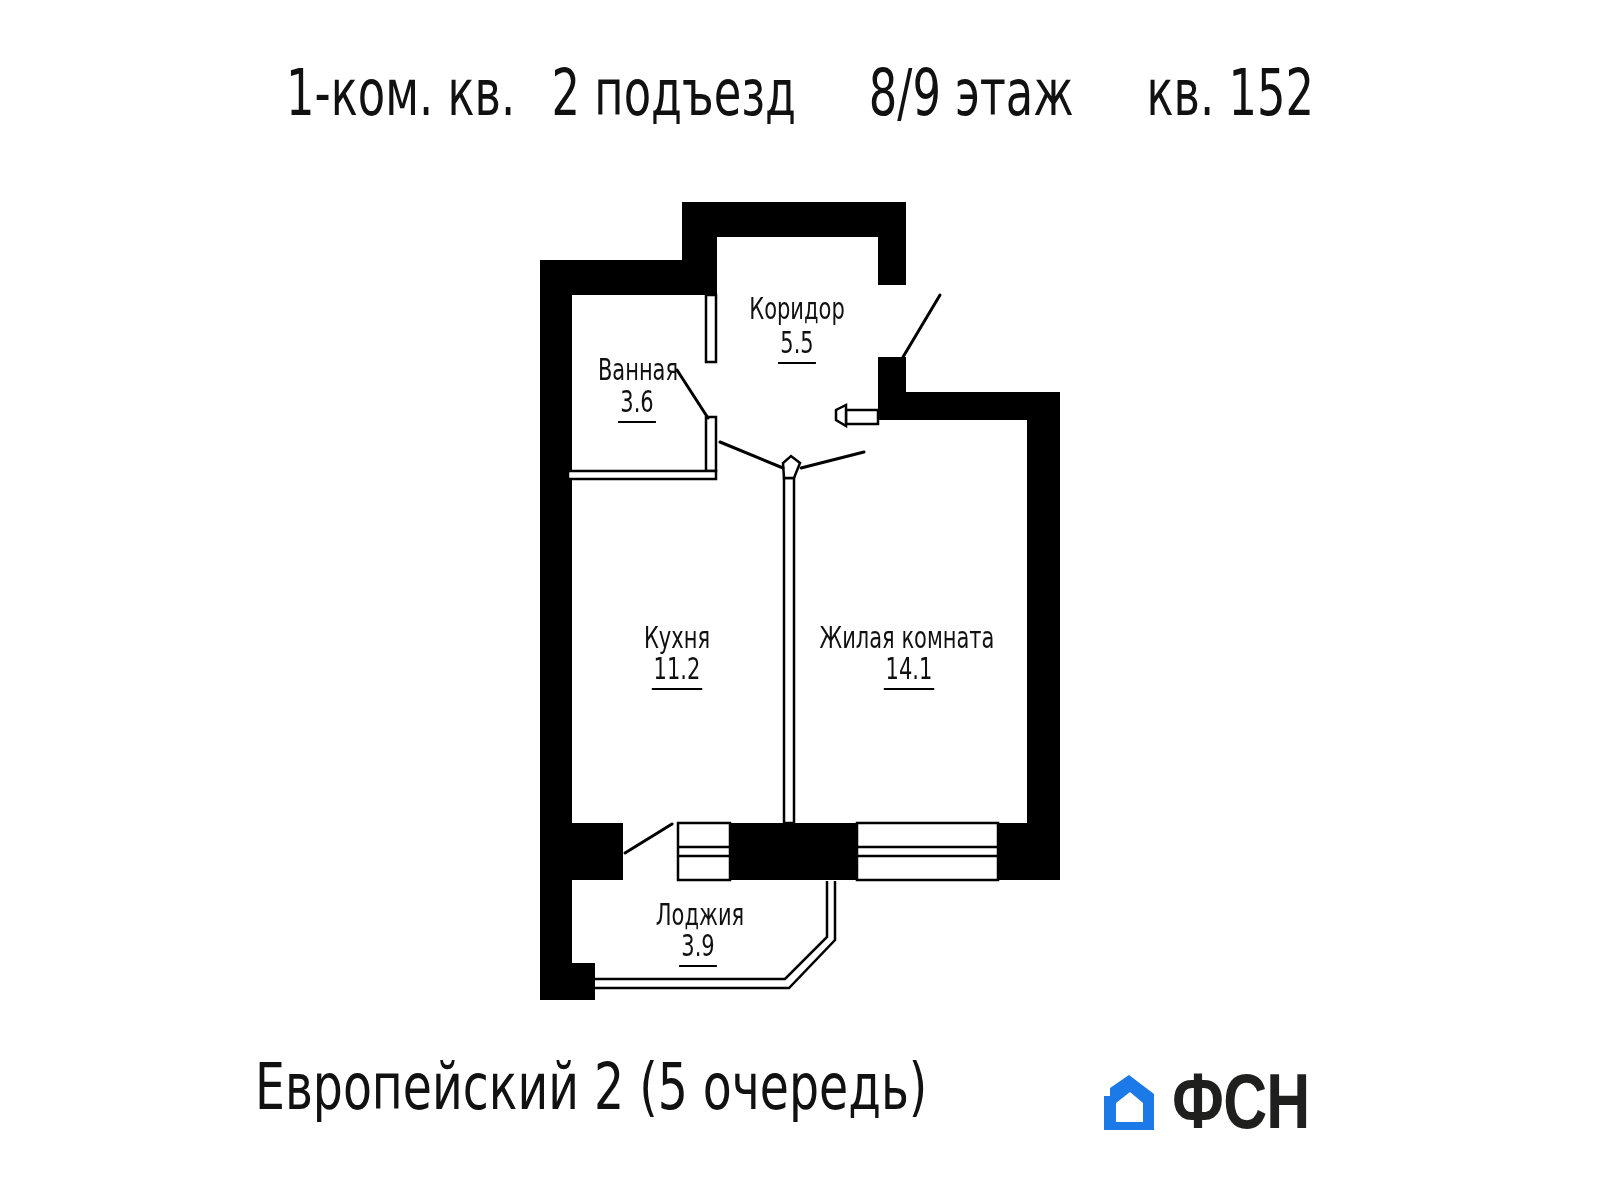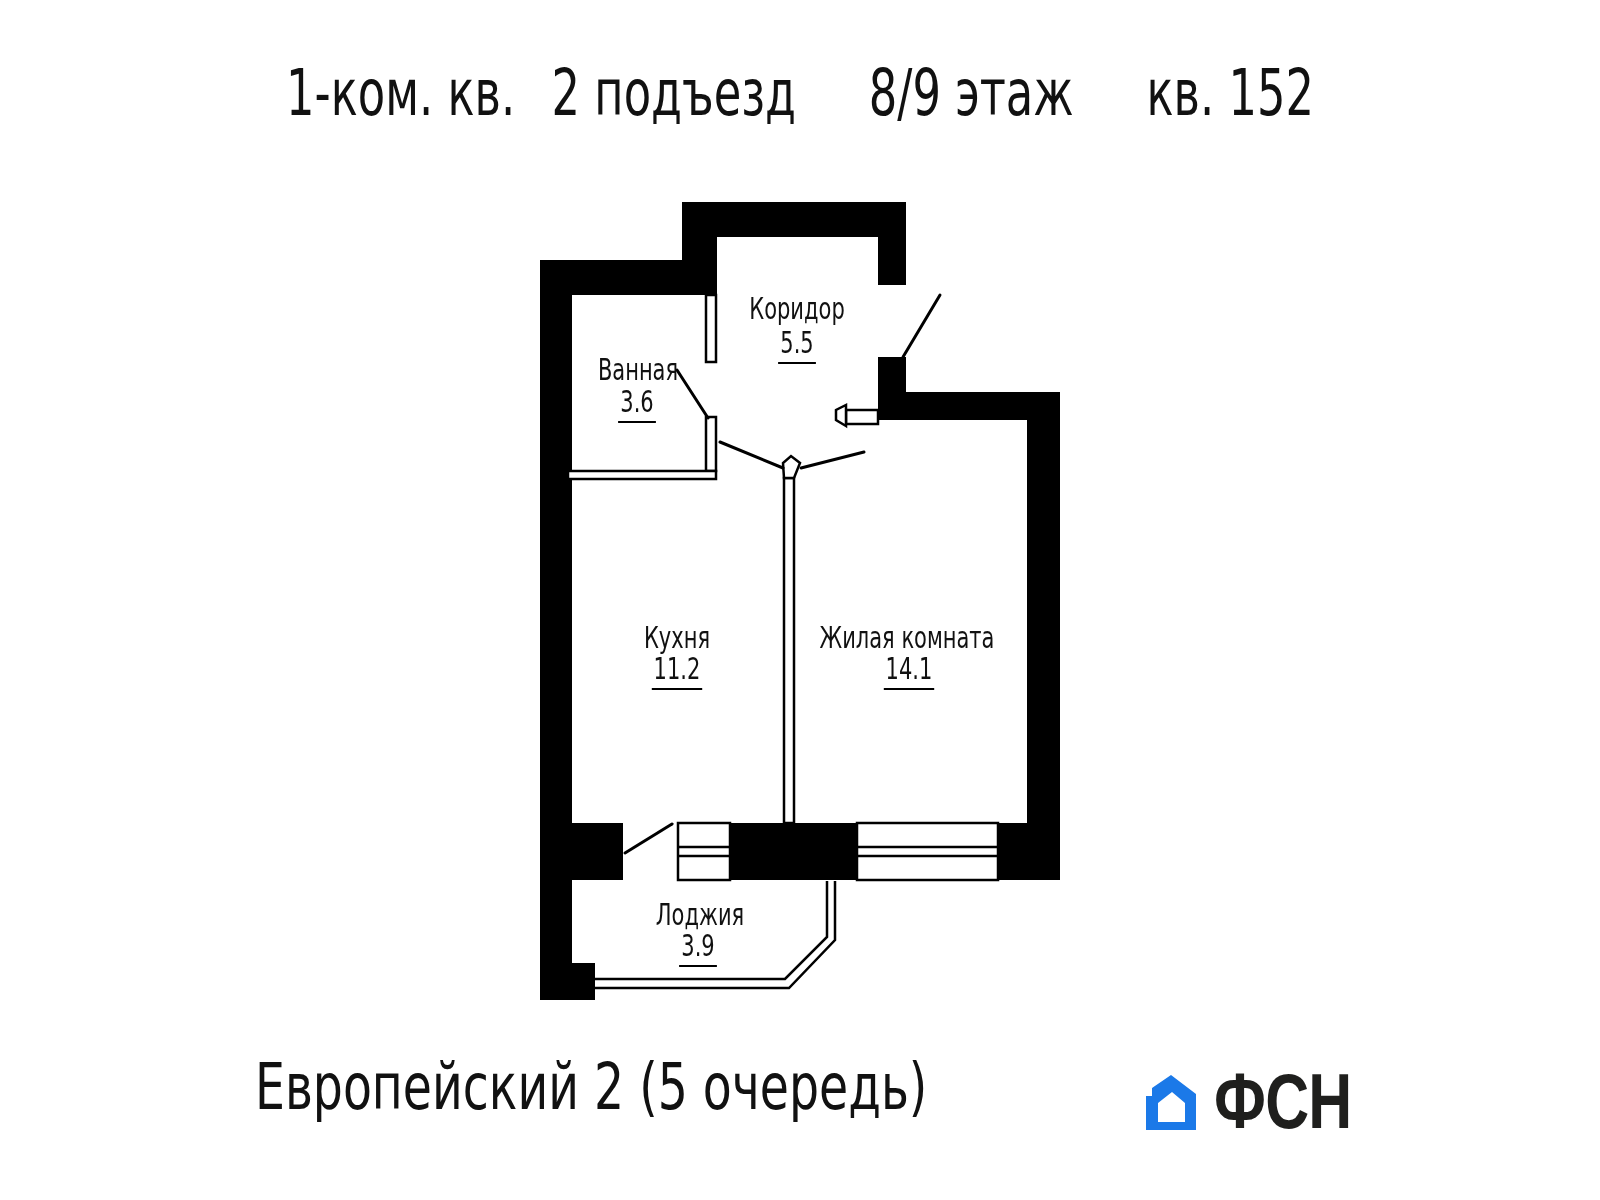--- a/index.html
+++ b/index.html
@@ -34,21 +34,21 @@
     display:inline-block;
     border-bottom:2.5px solid var(--color-lines,#000);
     padding:0 3px 4px 3px;
   }
   .footer-text{
     position:absolute;left:255px;top:1054px;
     font-size:64px;line-height:1.05;white-space:nowrap;
     transform:scaleX(0.74);transform-origin:0 50%;
   }
   .logo{
-    position:absolute;left:1138px;top:1068px;height:66px;
+    position:absolute;left:1096px;top:1068px;height:66px;
     display:flex;align-items:center;text-align:right;
   }
   .logo-text{
     font-size:78px;line-height:1;font-weight:700;
     color:var(--color-logo_text,#1f1f1d);
     margin-left:10px;letter-spacing:-1px;
     transform:scaleX(0.78);transform-origin:0 50%;
     font-family:"Liberation Sans","DejaVu Sans",sans-serif;
   }
   svg{display:block;}

